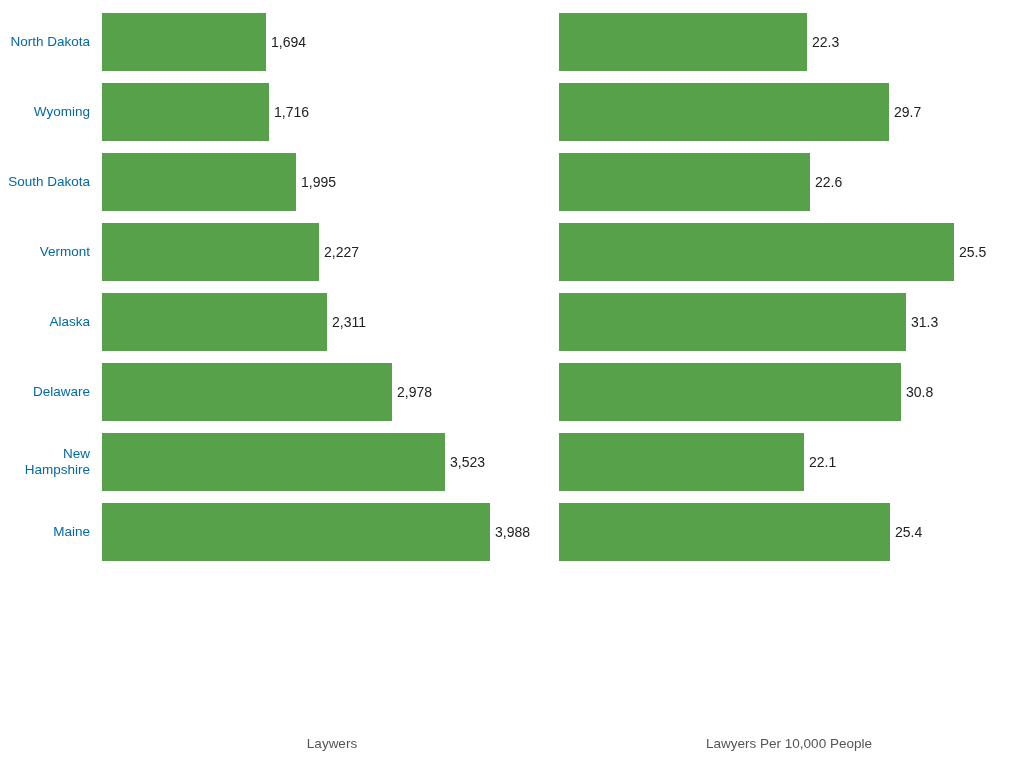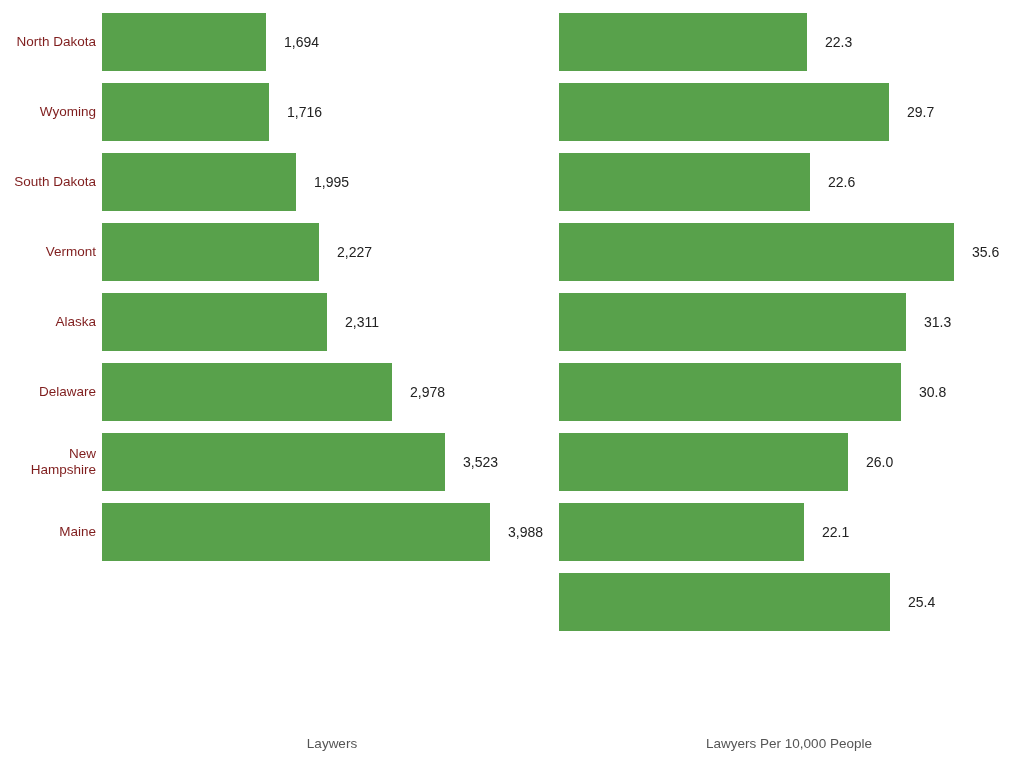--- a/index.html
+++ b/index.html
@@ -54,23 +54,23 @@
     align-items: center;
     box-sizing: border-box;
   }
   .row:last-child { margin-bottom: 16px; }
 
   
   .cat-label {
     width: 102px;
     flex: 0 0 102px;
     text-align: right;
-    padding-right: 6px;
-    box-sizing: border-box;
-    color: #7f1d1d;
+    padding-right: 12px;
+    box-sizing: border-box;
+    color: #0369a1;
     font-size: 13.5px;
     line-height: 16px;
     white-space: pre-line;
   }
 
   
   .gutter-right {
     width: 19px;
     flex: 0 0 19px;
   }
@@ -87,21 +87,21 @@
   .bar {
     height: 58px;
     background: #58a14b;
     flex: 0 0 auto;
   }
 
   .bar-value {
     color: #222222;
     font-size: 14px;
     line-height: 58px;
-    padding-left: 18px;
+    padding-left: 5px;
     white-space: nowrap;
     flex: 0 0 auto;
   }
 
   
   .captions {
     position: absolute;
     left: 0;
     top: 710px;
     width: 808px;
@@ -222,48 +222,41 @@
           <div class="bar-area">
             <div class="bar" style="width:251px"></div>
             <div class="bar-value">22.6</div>
           </div>
         </div>
 
         <div class="row">
           <div class="gutter-right"></div>
           <div class="bar-area">
             <div class="bar" style="width:395px"></div>
-            <div class="bar-value">35.6</div>
+            <div class="bar-value">25.5</div>
           </div>
         </div>
 
         <div class="row">
           <div class="gutter-right"></div>
           <div class="bar-area">
             <div class="bar" style="width:347px"></div>
             <div class="bar-value">31.3</div>
           </div>
         </div>
 
         <div class="row">
           <div class="gutter-right"></div>
           <div class="bar-area">
             <div class="bar" style="width:342px"></div>
             <div class="bar-value">30.8</div>
           </div>
         </div>
 
 
-        <div class="row">
-          <div class="gutter-right"></div>
-          <div class="bar-area">
-            <div class="bar" style="width:289px"></div>
-            <div class="bar-value">26.0</div>
-          </div>
-        </div>
 
         <div class="row">
           <div class="gutter-right"></div>
           <div class="bar-area">
             <div class="bar" style="width:245px"></div>
             <div class="bar-value">22.1</div>
           </div>
         </div>
 
         <div class="row">

